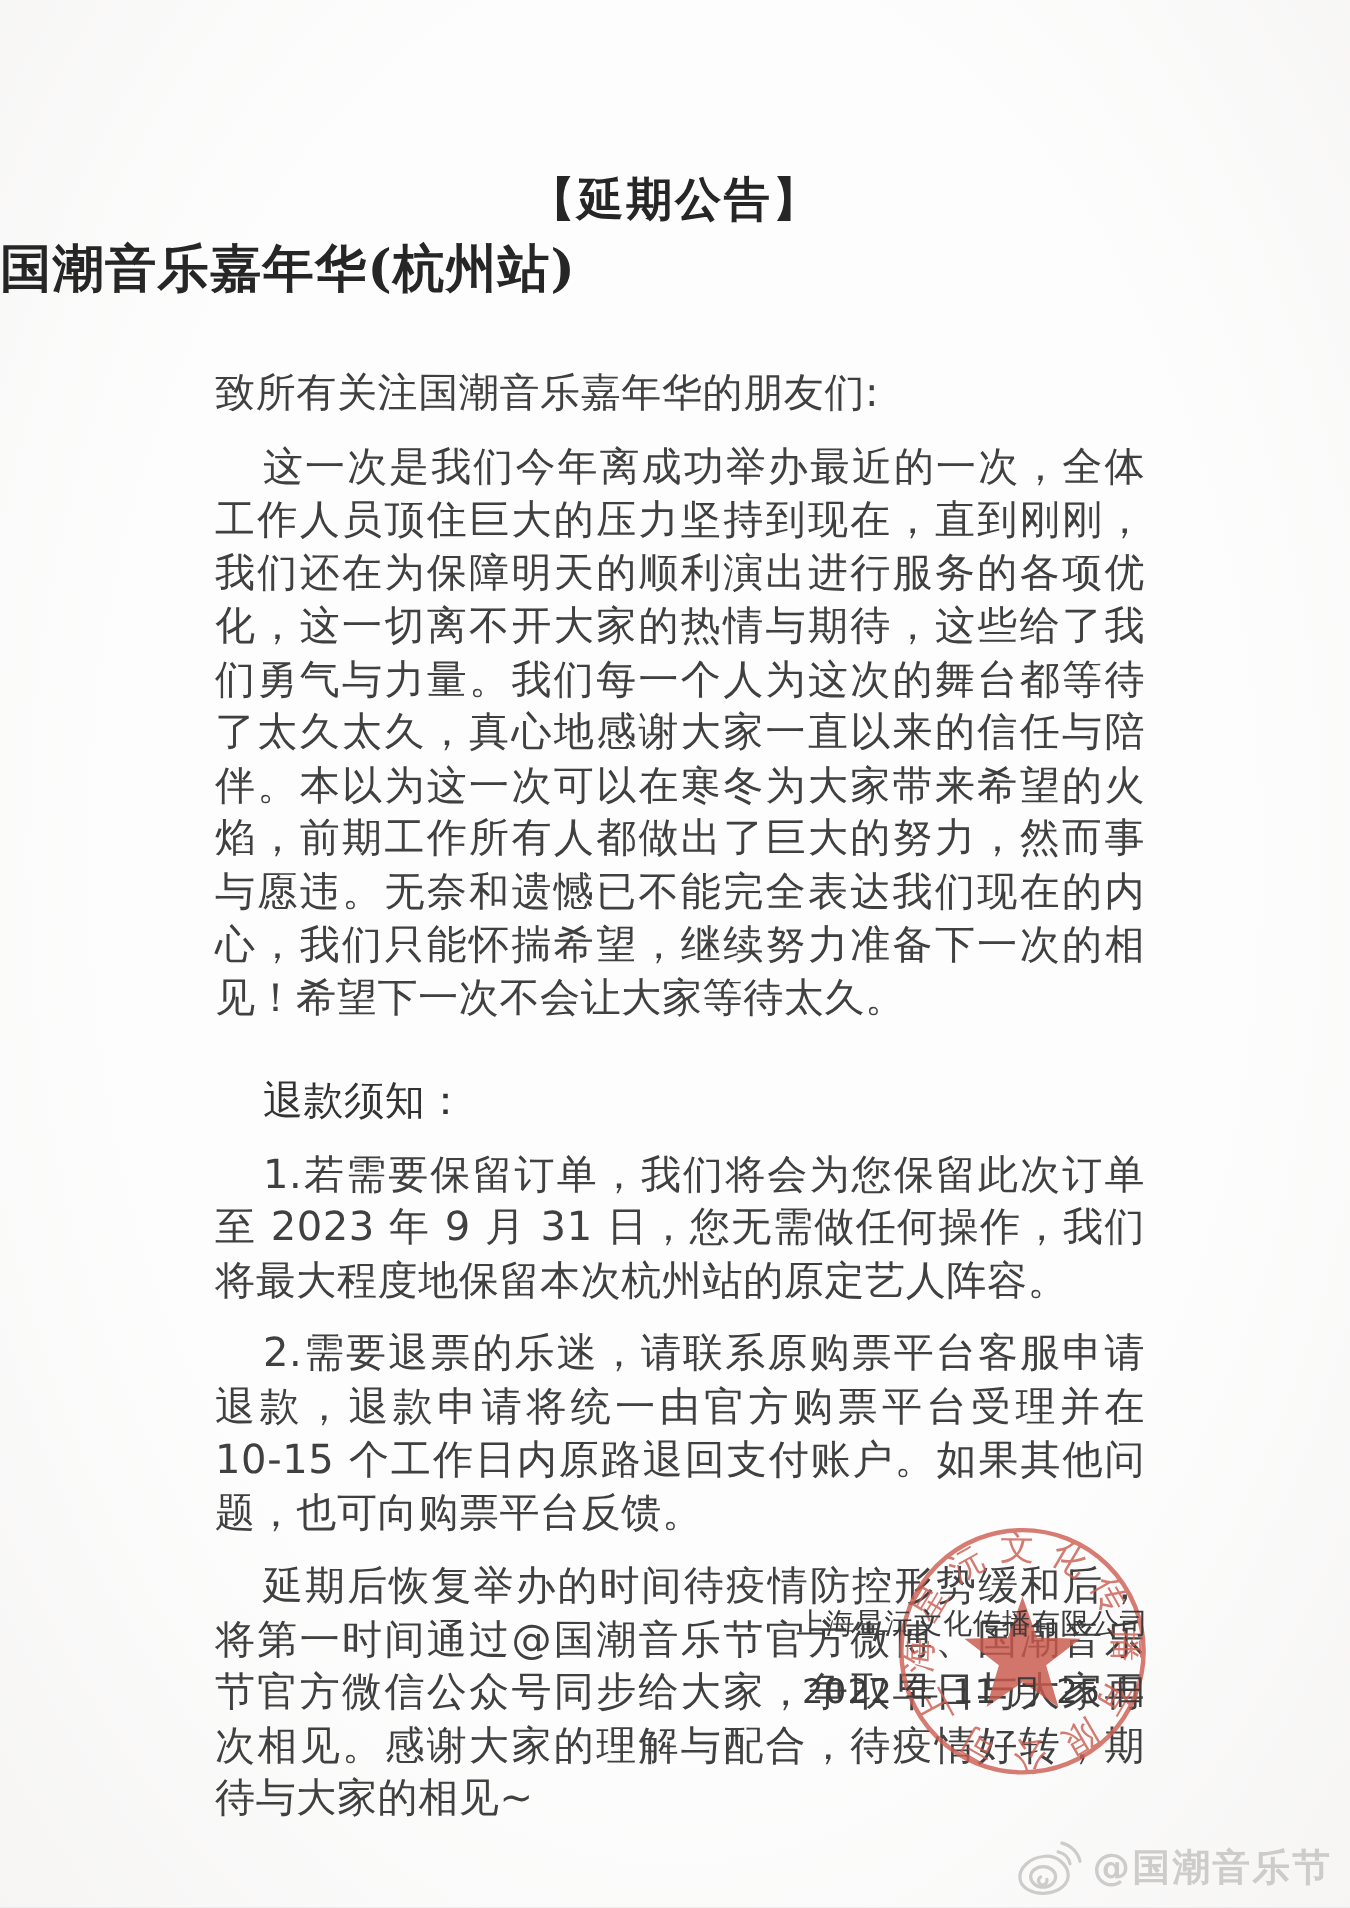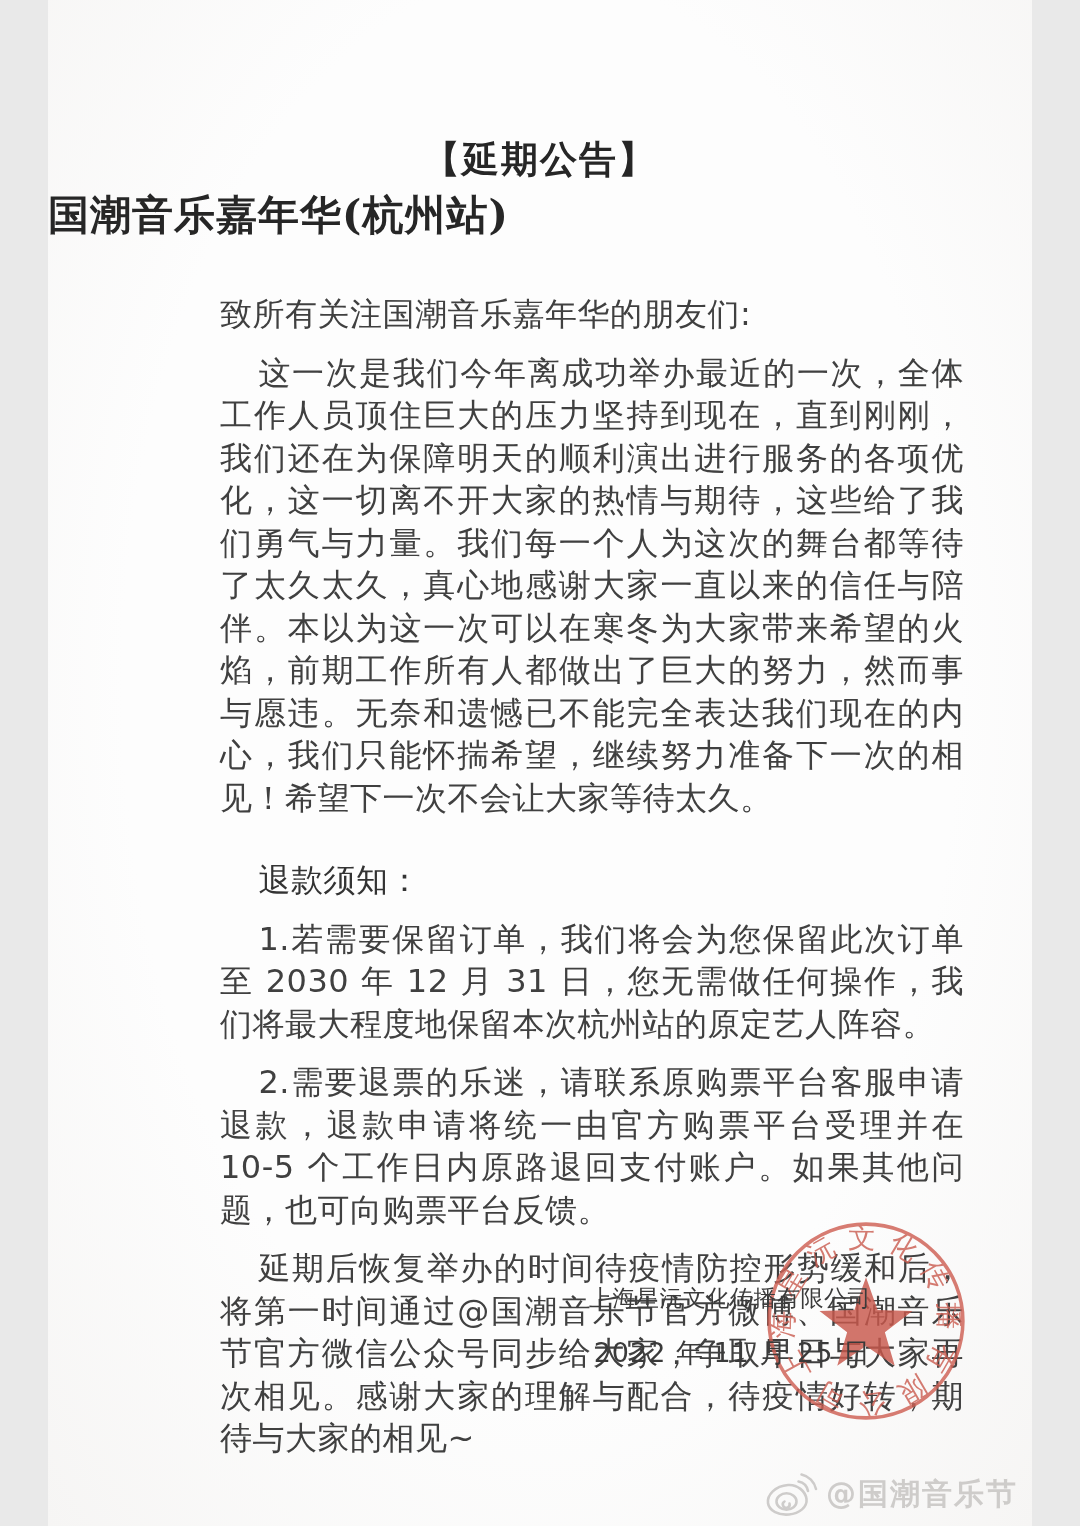--- a/index.html
+++ b/index.html
@@ -3,21 +3,21 @@
 <meta charset="utf-8">
 <style>
   
   html, body { margin: 0; padding: 0; }
   body {
     background: #e9e9e9;
     font-family: "DejaVu Sans", "Liberation Sans", sans-serif;
   }
   .page {
     position: relative;
-    width: 984px;
+    width: 1080px;
     height: 1526px;
     margin: 0 auto;
     background:
       radial-gradient(ellipse at 50% 45%, #fdfdfd 60%, #f6f5f4 100%);
     overflow: hidden;
     color: #3e3e3e;
   }
 
   
   .title {
@@ -125,22 +125,22 @@
 
 <div class="page">
 
   <h1 class="title">【延期公告】</h1>
   <h2 class="subtitle">国潮音乐嘉年华(杭州站)</h2>
 
   <div class="body-text">
     <p class="salutation">致所有关注国潮音乐嘉年华的朋友们:</p>
     <p>这一次是我们今年离成功举办最近的一次，全体工作人员顶住巨大的压力坚持到现在，直到刚刚，我们还在为保障明天的顺利演出进行服务的各项优化，这一切离不开大家的热情与期待，这些给了我们勇气与力量。我们每一个人为这次的舞台都等待了太久太久，真心地感谢大家一直以来的信任与陪伴。本以为这一次可以在寒冬为大家带来希望的火焰，前期工作所有人都做出了巨大的努力，然而事与愿违。无奈和遗憾已不能完全表达我们现在的内心，我们只能怀揣希望，继续努力准备下一次的相见！希望下一次不会让大家等待太久。</p>
     <p class="refund-heading">退款须知：</p>
-    <p>1.若需要保留订单，我们将会为您保留此次订单至 2030 年 12 月 31 日，您无需做任何操作，我们将最大程度地保留本次杭州站的原定艺人阵容。</p>
-    <p>2.需要退票的乐迷，请联系原购票平台客服申请退款，退款申请将统一由官方购票平台受理并在 10-5 个工作日内原路退回支付账户。如果其他问题，也可向购票平台反馈。</p>
+    <p>1.若需要保留订单，我们将会为您保留此次订单至 2023 年 9 月 31 日，您无需做任何操作，我们将最大程度地保留本次杭州站的原定艺人阵容。</p>
+    <p>2.需要退票的乐迷，请联系原购票平台客服申请退款，退款申请将统一由官方购票平台受理并在 10-15 个工作日内原路退回支付账户。如果其他问题，也可向购票平台反馈。</p>
     <p>延期后恢复举办的时间待疫情防控形势缓和后，将第一时间通过@国潮音乐节官方微博、国潮音乐节官方微信公众号同步给大家，争取早日与大家再次相见。感谢大家的理解与配合，待疫情好转，期待与大家的相见~</p>
   </div>
 
   <div class="seal-wrap">
     <svg width="204" height="204" viewBox="0 0 200 200">
       <circle cx="100" cy="100" r="95" fill="none" stroke="#cf6054" stroke-width="3.5"></circle>
       <path id="sealArc" d="M 49 151 A 72 72 0 1 1 151 49 A 72 72 0 1 1 49 151" fill="none"></path>
       <text class="seal-ring-text" letter-spacing="10.5">
         <textPath href="#sealArc" startOffset="2">上海星沅文化传播有限公司</textPath>
       </text>

